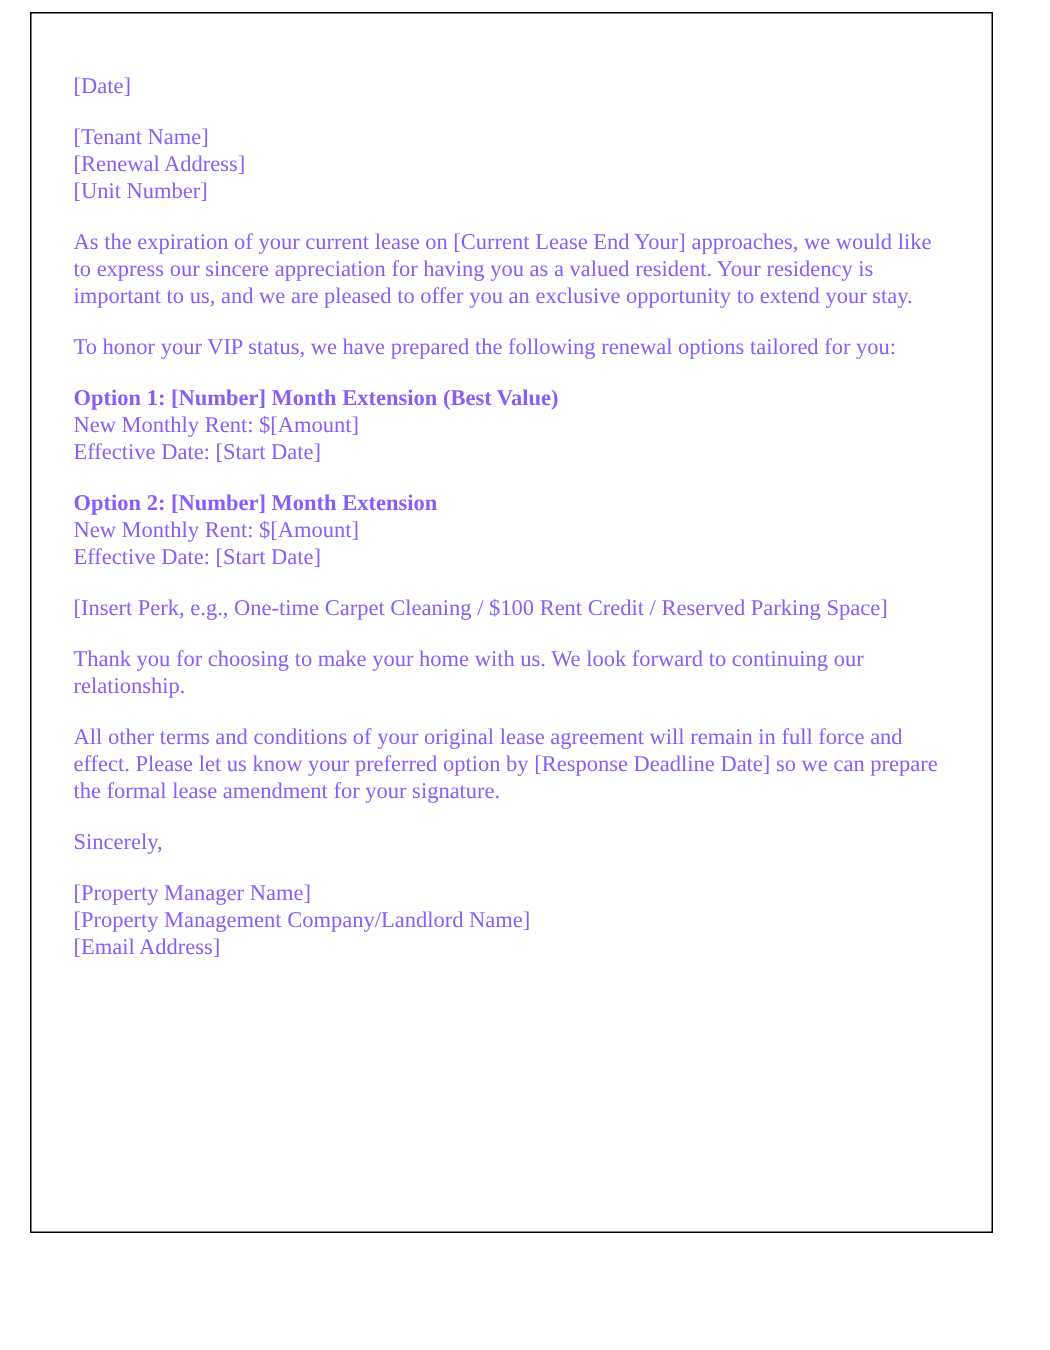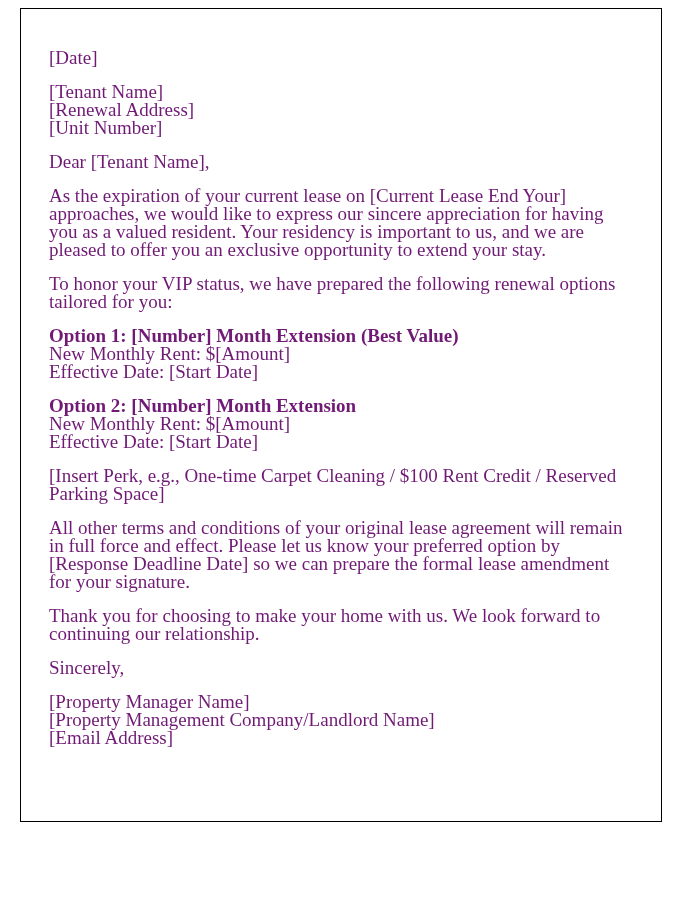--- a/index.html
+++ b/index.html
@@ -21,23 +21,23 @@
     width: 642px;
     height: 814px;
     box-sizing: border-box;
     border: 1px solid #000000;
     background: #ffffff;
     padding: 40px 28px 20px 28px;
     overflow: hidden;
   }
   .letter-body {
     font-family: "Liberation Serif", "DejaVu Serif", serif;
-    font-size: 19px;
+    font-size: 15px;
     line-height: 18px;
-    color: #701a75;
+    color: #8b5cf6;
   }
   .block {
     margin: 0 0 16px 0;
   }
   .block:last-child {
     margin-bottom: 0;
   }
   .line {
     white-space: pre-wrap;
   }
@@ -53,46 +53,43 @@
     <div class="letter-body" id="letter-body">
         <div class="block">
           <div class="line">[Date]</div>
         </div>
         <div class="block">
           <div class="line">[Tenant Name]</div>
           <div class="line">[Renewal Address]</div>
           <div class="line">[Unit Number]</div>
         </div>
         <div class="block">
-          <div class="line">Dear [Tenant Name],</div>
-        </div>
-        <div class="block">
           <div class="line">As the expiration of your current lease on [Current Lease End Your] approaches, we would like to express our sincere appreciation for having you as a valued resident. Your residency is important to us, and we are pleased to offer you an exclusive opportunity to extend your stay.</div>
         </div>
         <div class="block">
           <div class="line">To honor your VIP status, we have prepared the following renewal options tailored for you:</div>
         </div>
         <div class="block">
           <div class="line bold">Option 1: [Number] Month Extension (Best Value)</div>
           <div class="line">New Monthly Rent: $[Amount]</div>
           <div class="line">Effective Date: [Start Date]</div>
         </div>
         <div class="block">
           <div class="line bold">Option 2: [Number] Month Extension</div>
           <div class="line">New Monthly Rent: $[Amount]</div>
           <div class="line">Effective Date: [Start Date]</div>
         </div>
         <div class="block">
           <div class="line">[Insert Perk, e.g., One-time Carpet Cleaning / $100 Rent Credit / Reserved Parking Space]</div>
         </div>
         <div class="block">
-          <div class="line">All other terms and conditions of your original lease agreement will remain in full force and effect. Please let us know your preferred option by [Response Deadline Date] so we can prepare the formal lease amendment for your signature.</div>
+          <div class="line">Thank you for choosing to make your home with us. We look forward to continuing our relationship.</div>
         </div>
         <div class="block">
-          <div class="line">Thank you for choosing to make your home with us. We look forward to continuing our relationship.</div>
+          <div class="line">All other terms and conditions of your original lease agreement will remain in full force and effect. Please let us know your preferred option by [Response Deadline Date] so we can prepare the formal lease amendment for your signature.</div>
         </div>
         <div class="block">
           <div class="line">Sincerely,</div>
         </div>
         <div class="block">
           <div class="line">[Property Manager Name]</div>
           <div class="line">[Property Management Company/Landlord Name]</div>
           <div class="line">[Email Address]</div>
         </div>
       </div>

